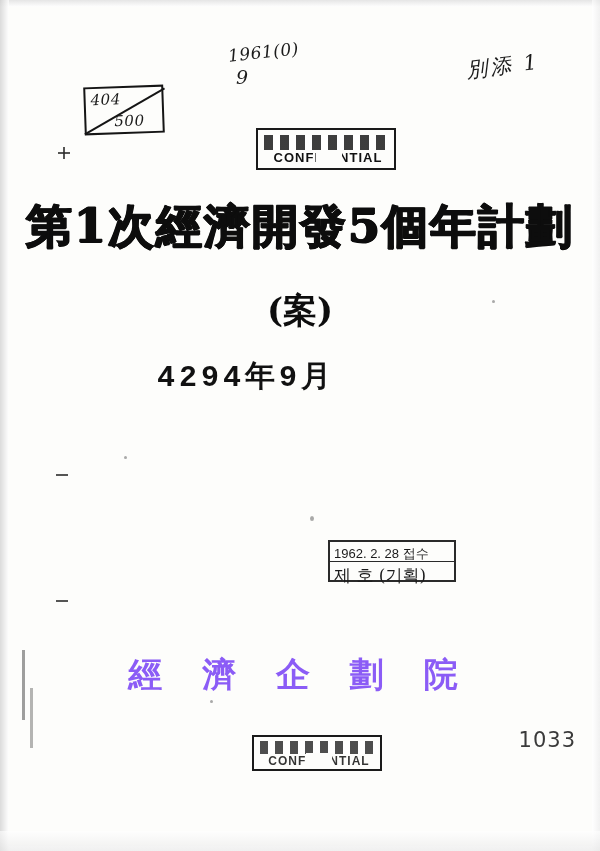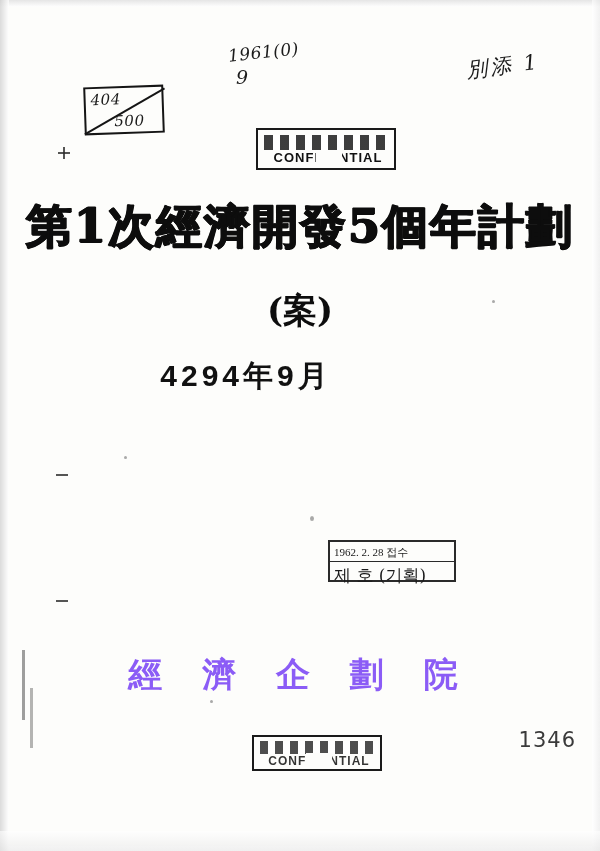--- a/index.html
+++ b/index.html
@@ -120,21 +120,21 @@
     font-weight: bold;
     font-size: 34px;
     color: #0d0d0d;
   }
   .title-date {
     position: absolute;
     left: 0;
     top: 356px;
     width: 492px;
     text-align: center;
-    font-family: Liberation Sans, sans-serif;
+    font-family: Liberation Mono, monospace;
     font-weight: bold;
     font-size: 30px;
     letter-spacing: 4px;
     color: #111;
   }
   .issuer {
     position: absolute;
     left: 0;
     top: 652px;
     width: 600px;
@@ -234,22 +234,22 @@
     left: 328px;
     top: 540px;
     width: 128px;
     height: 42px;
     border: 2px solid #2a2a2a;
   }
   #date-stamp .line1 {
     position: absolute;
     left: 4px;
     top: 3px;
-    font-size: 11px;
-    font-family: Liberation Serif, serif;
+    font-size: 13px;
+    font-family: Liberation Sans, sans-serif;
     color: #1b1b1b;
     white-space: nowrap;
   }
   #date-stamp .line2 {
     position: absolute;
     left: 4px;
     top: 22px;
     font-size: 17px;
     font-family: "DejaVu Serif", serif;
     color: #1b1b1b;
@@ -349,20 +349,20 @@
   </div>
 
   <div class="issuer">經 濟 企 劃 院</div>
 
   <div class="stamp-box" id="conf-bottom">
     <div class="bar"></div>
     <div class="stamp-text word">CONFIDENTIAL</div>
     <div class="smudge"></div>
   </div>
 
-  <div class="page-number">1346</div>
+  <div class="page-number">1033</div>
 
   <div class="noise" style="left:310px;top:516px;width:4px;height:5px;"></div>
   <div class="noise" style="left:124px;top:456px;width:3px;height:3px;"></div>
   <div class="noise" style="left:492px;top:300px;width:3px;height:3px;"></div>
   <div class="noise" style="left:210px;top:700px;width:3px;height:3px;"></div>
 
 </div>
 
 </body></html>

